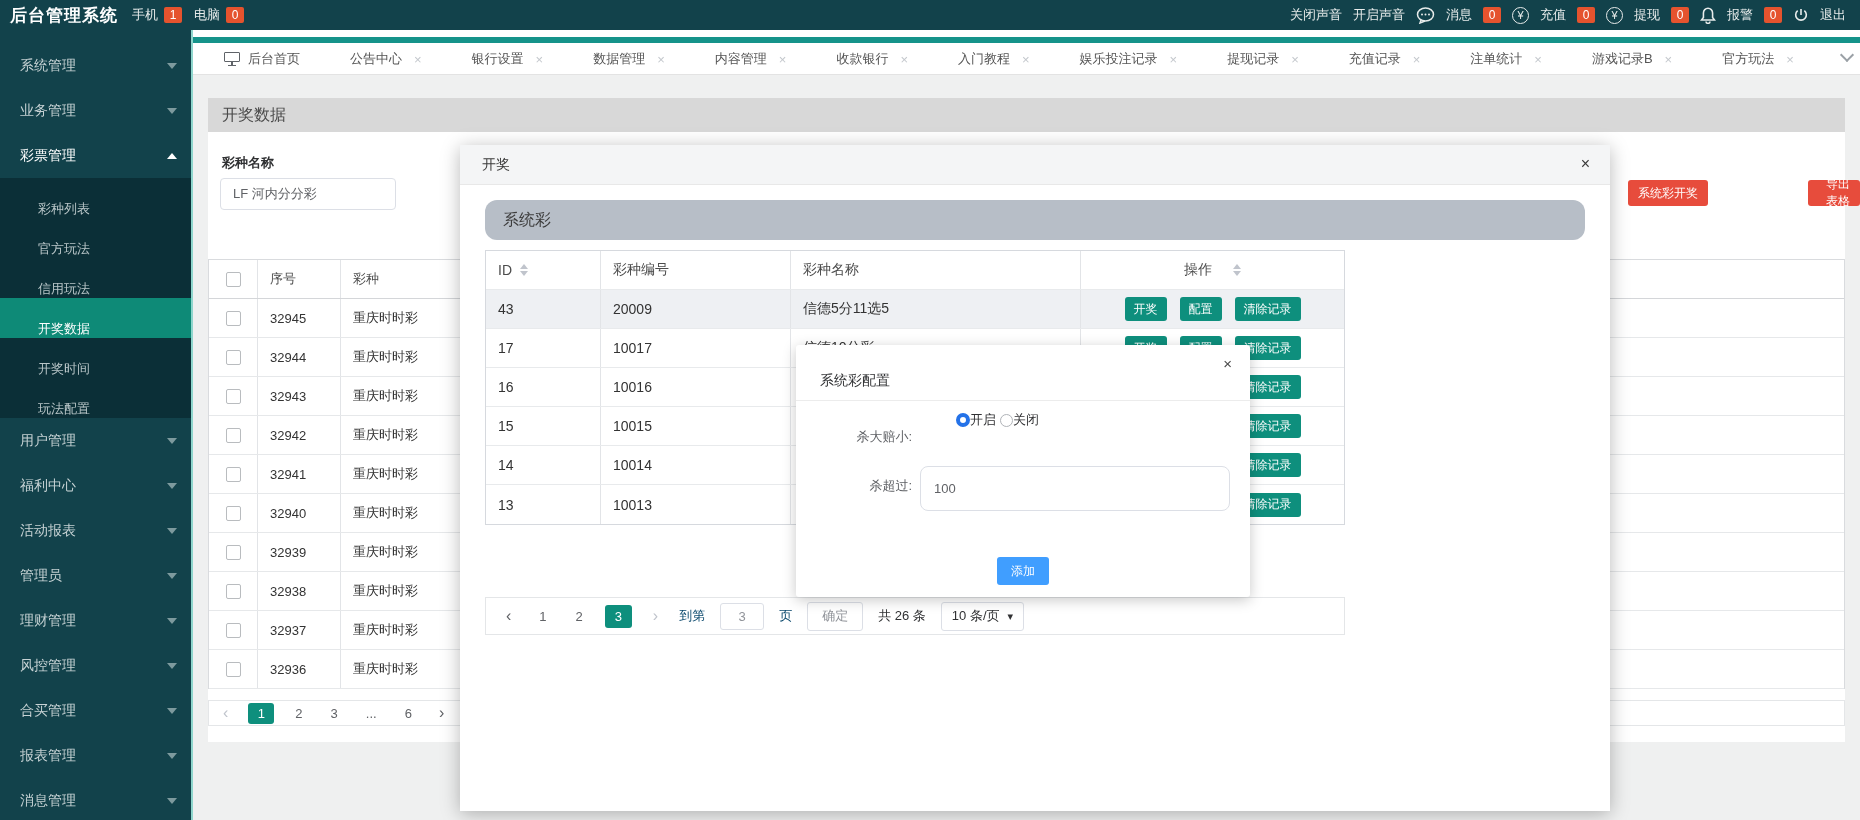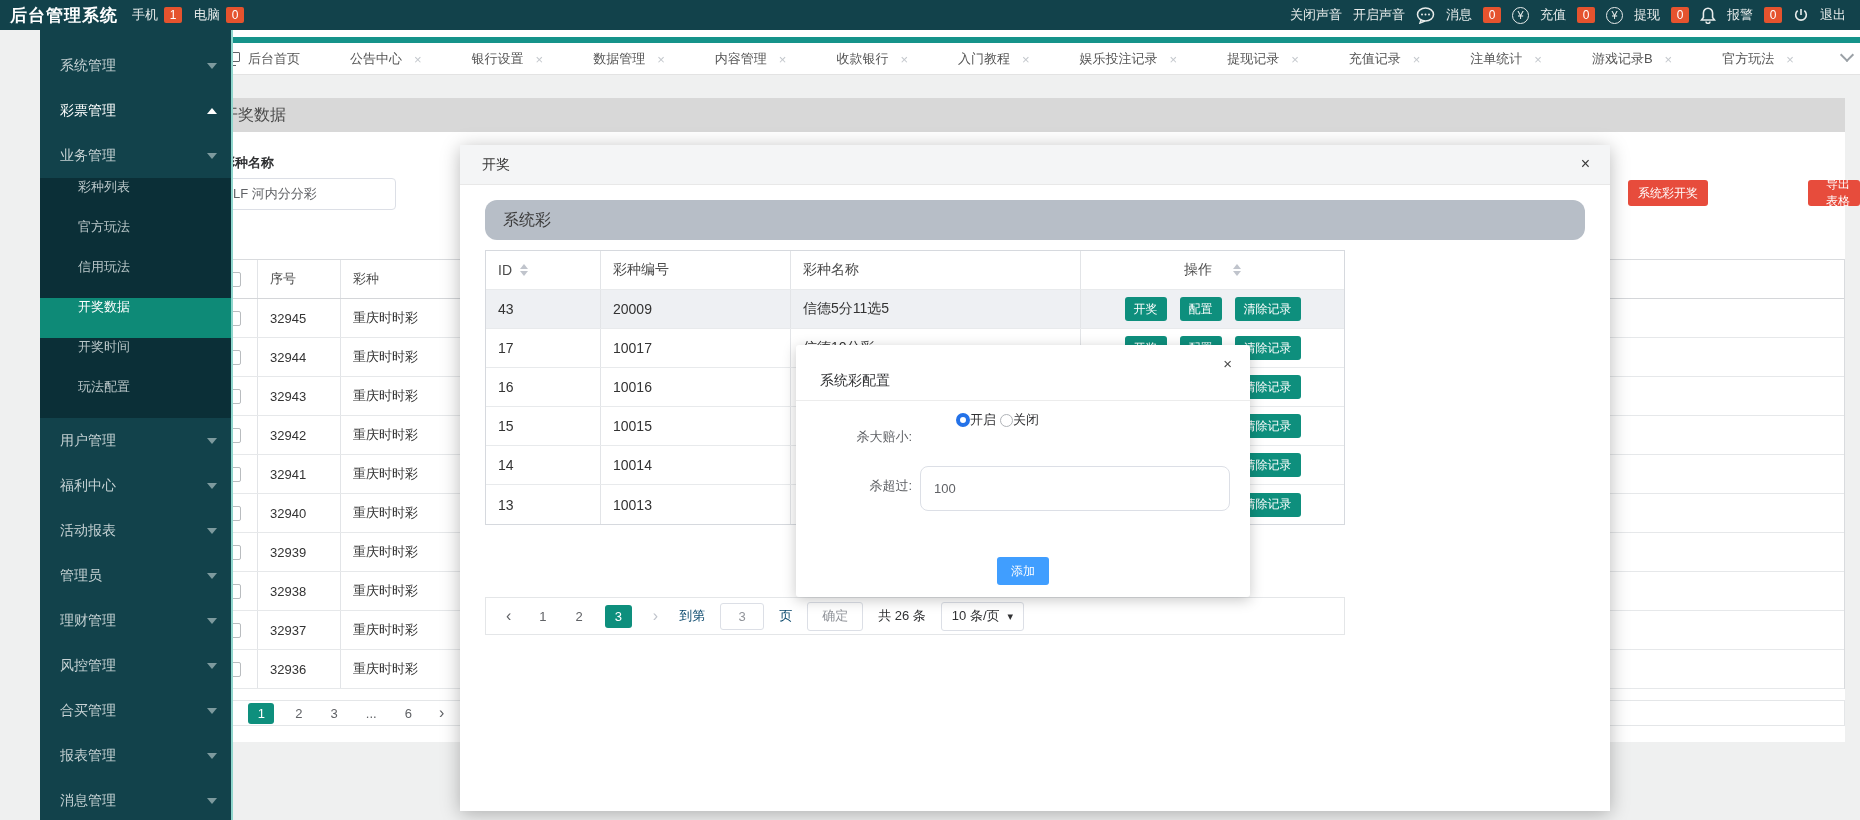--- a/index.html
+++ b/index.html
@@ -14,29 +14,29 @@
   .tb-group{display:flex;align-items:center;gap:6px;margin-right:12px;}
   .badge{background:#e5532e;color:#fff;min-width:18px;height:16px;line-height:16px;
     text-align:center;border-radius:2px;padding:0 4px;font-size:12px;}
   .tb-right{margin-left:auto;display:flex;align-items:center;gap:11px;padding-right:4px;}
   .tb-icon{display:inline-flex;align-items:center;justify-content:center;}
   .yen-circle{width:17px;height:17px;border:1.5px solid #e8eceb;border-radius:50%;
     font-size:11px;line-height:14px;text-align:center;color:#e8eceb;}
 
   
   .sidebar{position:absolute;left:0;top:30px;width:193px;height:790px;background:#12424b;
-    border-right:2px solid #8fd6cd;padding-top:13px;color:#c6d2d4;font-size:14px;z-index:5;margin-left:40px;}
+    border-right:2px solid #8fd6cd;padding-top:13px;color:#c6d2d4;font-size:14px;z-index:5;}
   .side-item{height:45px;display:flex;align-items:center;padding:0 20px;position:relative;cursor:pointer;}
   .side-item.open{color:#fff;}
   .tri{width:0;height:0;border-left:5px solid transparent;border-right:5px solid transparent;
     position:absolute;right:14px;}
   .tri.down{border-top:6px solid #7d9a9e;}
   .tri.up{border-bottom:6px solid #fff;}
   .submenu{background:#0b2f37;}
-  .sub-item{height:40px;display:flex;align-items:flex-start;padding-left:38px;font-size:13px;color:#b9c6c8;cursor:pointer;}
+  .sub-item{height:40px;display:flex;align-items:flex-end;padding-left:38px;font-size:13px;color:#b9c6c8;cursor:pointer;}
   .sub-item.active{background:#0e8a77;color:#fff;}
 
   
   .tabbar{position:absolute;left:193px;top:30px;width:1667px;height:45px;background:#fff;
     border-bottom:1px solid #e3e3e3;z-index:4;}
   .tab-accent{position:absolute;left:0;top:7px;width:100%;height:6px;background:#16938a;}
   .tabs{position:absolute;left:6px;top:14px;right:26px;height:30px;display:flex;align-items:center;
     font-size:13px;color:#555;overflow:hidden;}
   .tab{display:flex;align-items:center;padding:0 25px;white-space:nowrap;cursor:pointer;}
   .tab .x{color:#c3c7cc;margin-left:12px;font-size:13px;}
@@ -188,27 +188,27 @@
       </span>
       <span style="cursor:pointer;">退出</span>
     </div>
   </header>
 
   <aside class="sidebar">
     <div class="side-item">
       <span>系统管理</span>
       <i class="tri down"></i>
     </div>
+    <div class="side-item">
+      <span>业务管理</span>
+      <i class="tri down"></i>
+    </div>
     <div class="side-item open">
       <span>彩票管理</span>
       <i class="tri up"></i>
-    </div>
-    <div class="side-item">
-      <span>业务管理</span>
-      <i class="tri down"></i>
     </div>
     <div class="submenu">
       <div class="sub-item">
           <span>彩种列表</span>
         </div>
       <div class="sub-item">
           <span>官方玩法</span>
         </div>
       <div class="sub-item">
           <span>信用玩法</span>

